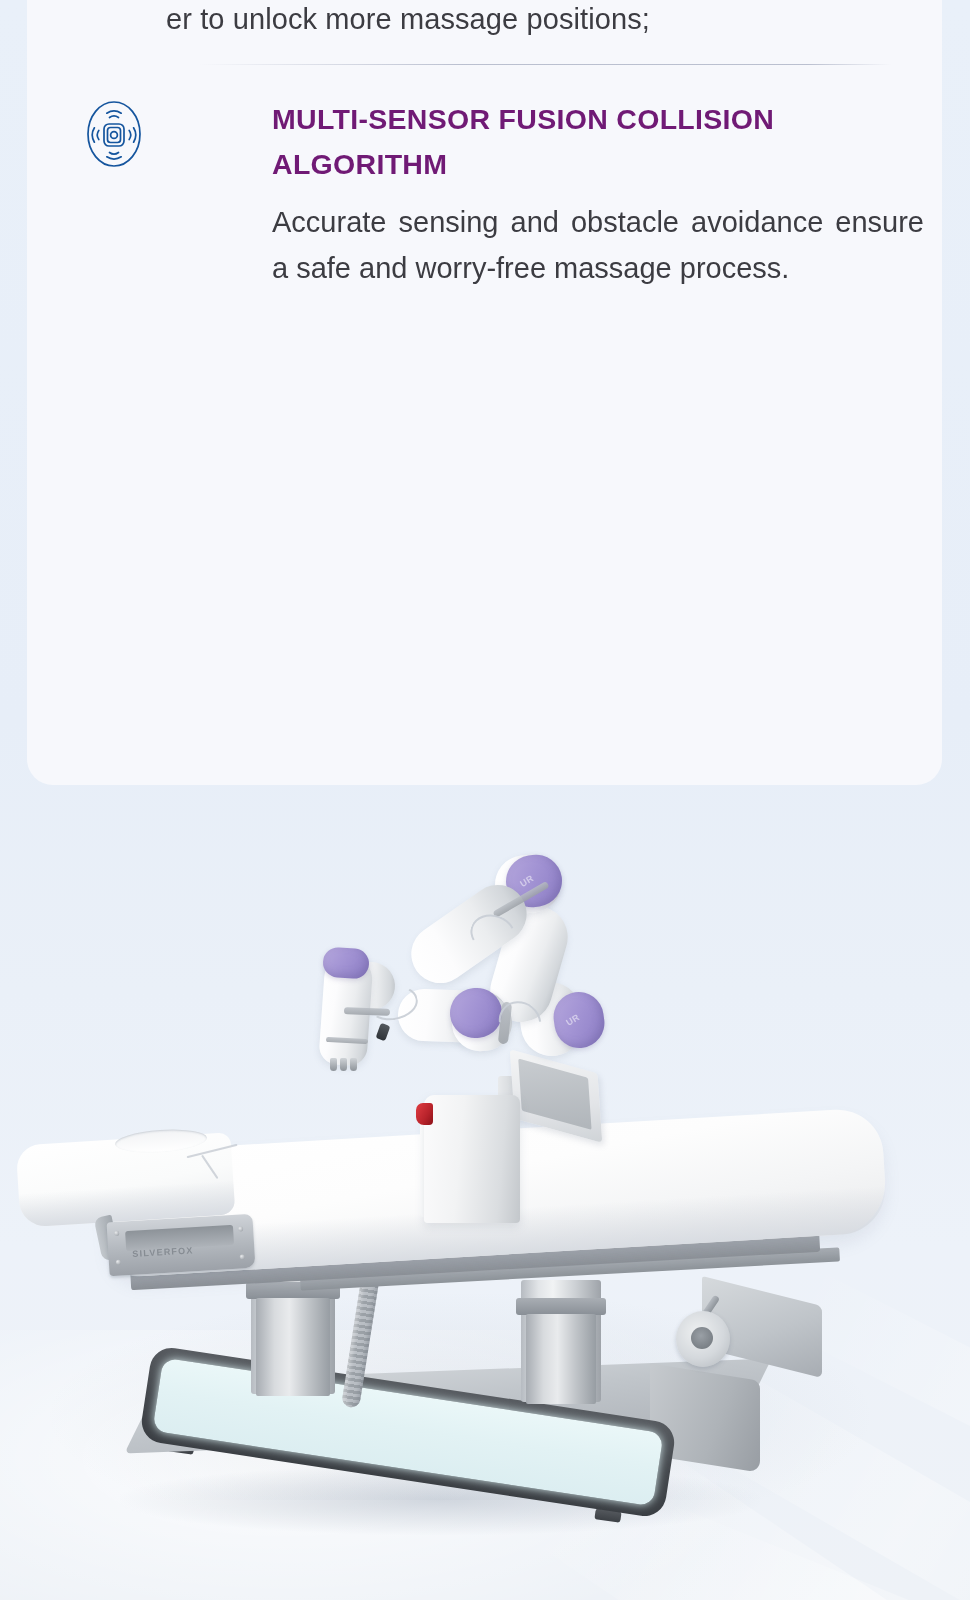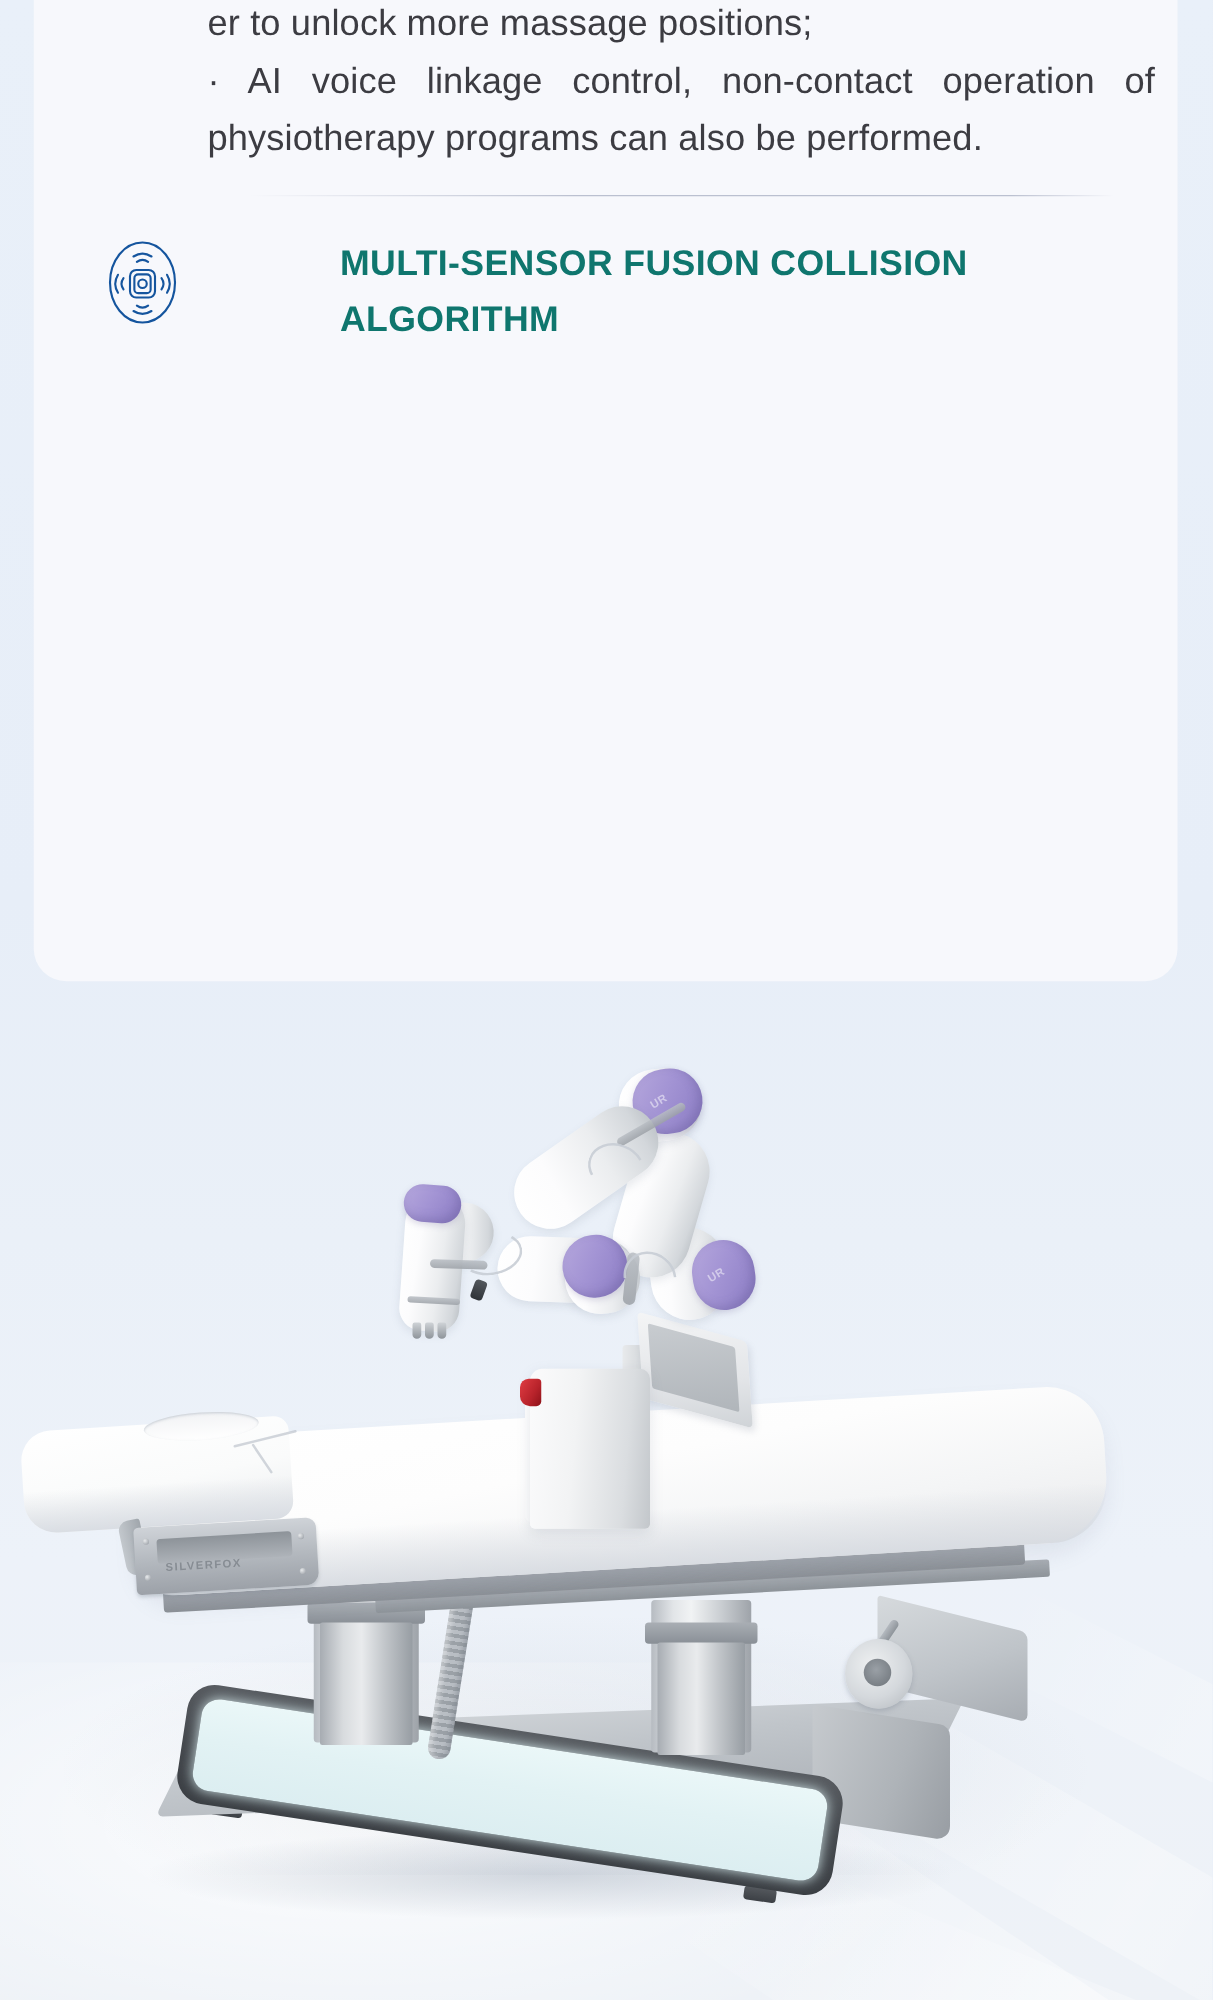--- a/index.html
+++ b/index.html
@@ -68,21 +68,21 @@
     padding-left:106px;
   }
   .feat-icon {
     position:absolute; left:-82px; top:2px;
     width:60px; height:70px;
   }
   .feat-title {
     font-size:28.5px;
     line-height:45px;
     font-weight:700;
-    color:#0f766e;
+    color:#701a75;
     letter-spacing:.3px;
   }
   .feat-desc {
     margin-top:12px;
     font-size:29px;
     line-height:46px;
     color:#3c3c42;
     text-align:justify;
     text-align-last:left;
   }
@@ -527,21 +527,20 @@
       </div>
     </div>
 
   </div>
 
   <div class="card">
     <div class="card-inner">
 
       <div class="body-text">
         <p>er to unlock more massage positions;</p>
-        <p class="just">· AI voice linkage control, non-contact operation of physiotherapy programs can also be performed.</p>
       </div>
 
       <div class="divider"></div>
 
       <div class="feature">
 
         <span class="feat-icon">
           <svg viewBox="0 0 60 70" width="60" height="70" fill="none" stroke="#15559e" stroke-width="1.7" stroke-linecap="round" stroke-linejoin="round">
             <ellipse cx="30" cy="35" rx="26" ry="32"></ellipse>
             <rect x="20" y="25" width="20" height="22" rx="5"></rect>
@@ -553,18 +552,19 @@
             <path d="M22.8 57.8 Q30 62.4 37.2 57.8"></path>
             <path d="M14.8 31.5 Q11.6 36 14.8 40.5"></path>
             <path d="M10.4 28.8 Q6 36 10.4 43.2"></path>
             <path d="M45.2 31.5 Q48.4 36 45.2 40.5"></path>
             <path d="M49.6 28.8 Q54 36 49.6 43.2"></path>
           </svg>
         </span>
 
         <div class="feat-title">MULTI-SENSOR FUSION COLLISION ALGORITHM</div>
 
+        <div class="feat-desc">Accurate sensing and obstacle avoidance ensure a safe and worry-free massage process.</div>
       </div>
 
     </div>
   </div>
 
 </div>
 
 </body></html>

